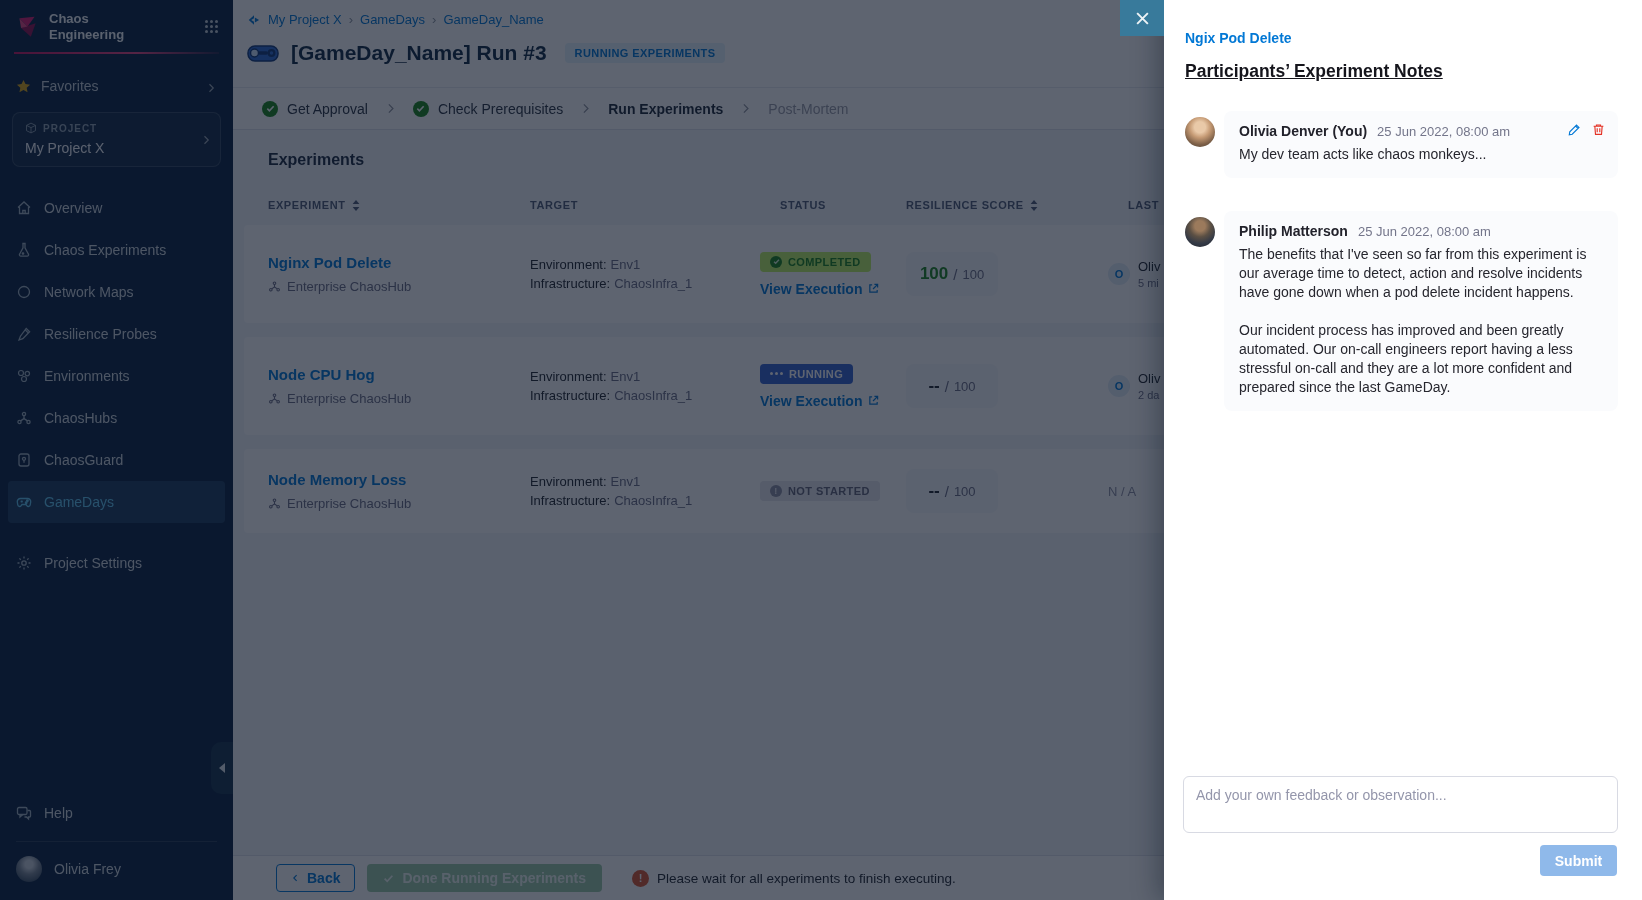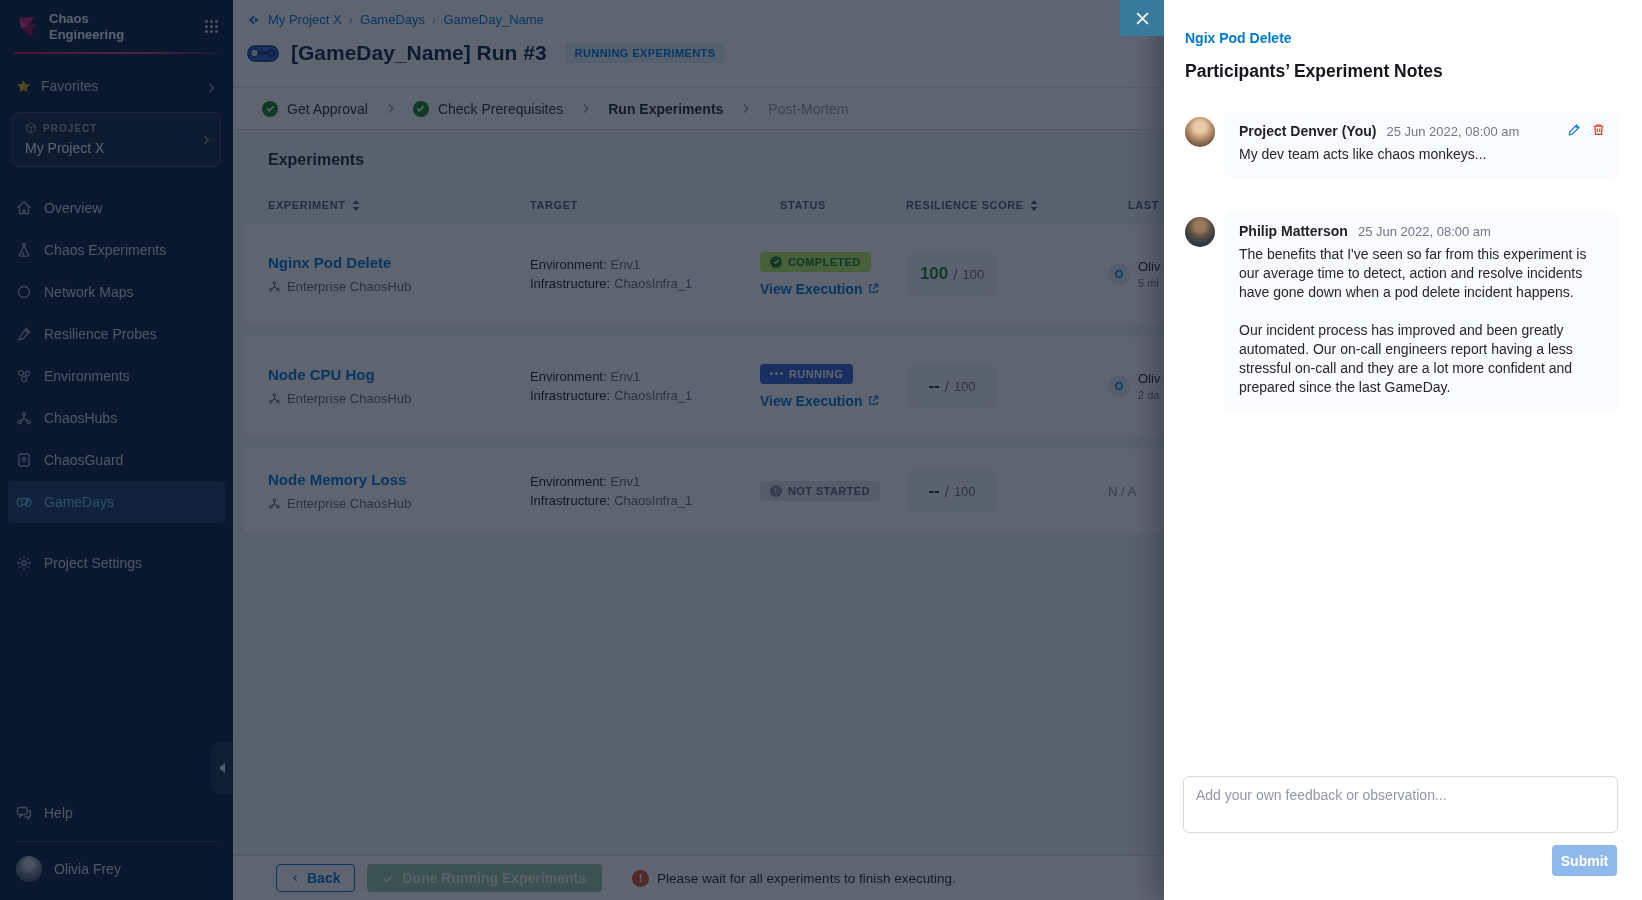--- a/index.html
+++ b/index.html
@@ -121,39 +121,39 @@
   .warn-text { font-size:13.5px; color:#22272f; }
 
   
   .overlay { position:absolute; inset:0; background:rgba(10,20,38,.66); z-index:50; }
   .drawer { position:absolute; top:0; right:0; width:478px; height:900px; background:#fff; z-index:60;
     box-shadow:-6px 0 24px rgba(7,16,31,.35); }
   .drawer-close { position:absolute; left:-44px; top:0; width:44px; height:36px; background:#387a9b;
     display:flex; align-items:center; justify-content:center; cursor:pointer; border:none; }
   .drawer-inner { padding:30px 24px 0 21px; height:100%; position:relative; }
   .drawer-exp-link { color:#0278d5; font-size:14px; font-weight:bold; cursor:pointer; }
-  .drawer-title { margin-top:15px; font-size:17.5px; font-weight:bold; color:#15151c; }
+  .drawer-title { margin-top:15px; font-size:17.5px; font-weight:bold; color:#15151c;text-decoration:underline; }
   .comments { margin-top:29px; }
   .comment { display:flex; gap:9px; margin-bottom:33px; }
   .comment-avatar { width:30px; height:30px; border-radius:50%; flex:none; margin-top:6px; }
   .comment-avatar.olivia { background:radial-gradient(circle at 50% 34%, #e9c9a8 22%, #c59a74 42%, #7d6048 70%, #4c4337 100%); }
   .comment-avatar.philip { background:radial-gradient(circle at 50% 30%, #9b7a5c 20%, #5c5044 42%, #343a46 68%, #20242c 100%); }
   .comment-card { flex:1; background:#fafbfd; border-radius:8px; padding:12px 15px 14px 15px; position:relative; }
   .comment-head { display:flex; align-items:baseline; gap:10px; }
   .comment-author { font-size:14px; font-weight:bold; color:#22222b; }
   .comment-time { font-size:13px; color:#73758a; }
   .comment-actions { position:absolute; right:13px; top:12px; display:flex; gap:11px; }
   .comment-actions .icon { cursor:pointer; }
   .comment-body p { font-size:14px; line-height:19px; color:#26262e; margin-top:6px; }
   .comment-body p + p { margin-top:19px; }
   .composer { position:absolute; left:19px; right:24px; top:776px; }
   .composer textarea { width:100%; height:57px; border:1px solid #d8dae3; border-radius:6px;
     padding:10px 12px; font-size:14px; font-family:inherit; color:#26262e; resize:none; outline:none; }
   .composer textarea::placeholder { color:#9496ab; }
-  .btn-submit { position:absolute; right:25px; top:845px; width:65px; height:31px; background:#8fb9ea;
+  .btn-submit { position:absolute; right:25px; top:845px; width:77px; height:31px; background:#8fb9ea;
     color:#fff; font-size:14px; font-weight:bold; border:none; border-radius:4px; cursor:not-allowed; font-family:inherit; }
 </style>
 </head>
 <body>
 
 <div class="sidebar">
   <div class="brand-row">
     <span class="icon">
       <svg width="26" height="26" viewBox="0 0 24 24">
           <path d="M5 4 L19 2.5 L12.5 11.5 Z" fill="#d61b6d"></path>
@@ -603,21 +603,21 @@
   </button>
   <div class="drawer-inner">
     <div class="drawer-exp-link">Ngix Pod Delete</div>
     <div class="drawer-title">Participants’ Experiment Notes</div>
 
     <div class="comments">
       <div class="comment">
         <div class="comment-avatar olivia"></div>
         <div class="comment-card">
           <div class="comment-head">
-            <span class="comment-author">Project Denver (You)</span>
+            <span class="comment-author">Olivia Denver (You)</span>
             <span class="comment-time">25 Jun 2022, 08:00 am</span>
           </div>
           <div class="comment-actions">
             <span class="icon">
               <svg width="13" height="13" viewBox="0 0 16 16" fill="none" stroke="#0278d5" stroke-width="1.4">
                   <path d="M10.5 2.5l3 3-8.3 8.3L1.6 14.4l.6-3.6z M9.3 3.7l3 3"></path>
                 </svg>
             </span>
             <span class="icon">
               <svg width="13" height="13" viewBox="0 0 16 16" fill="none" stroke="#e43326" stroke-width="1.4">

